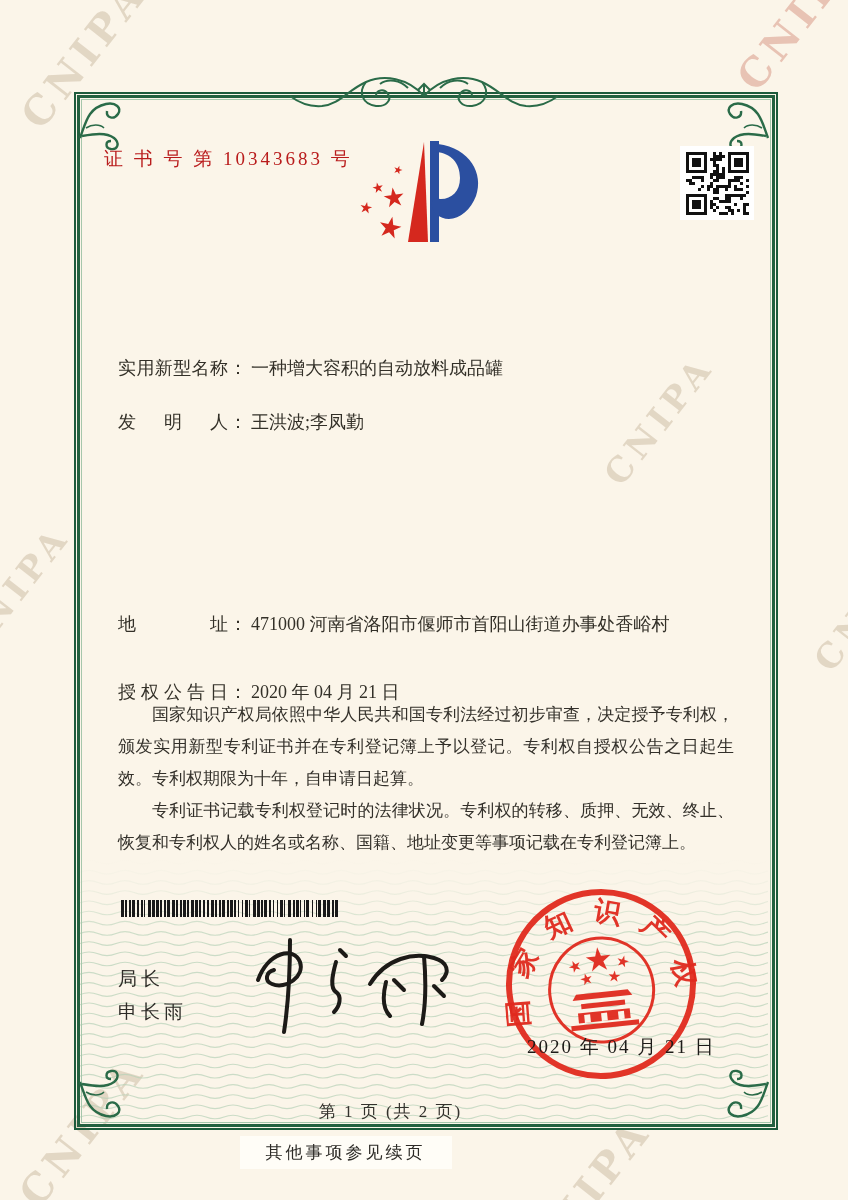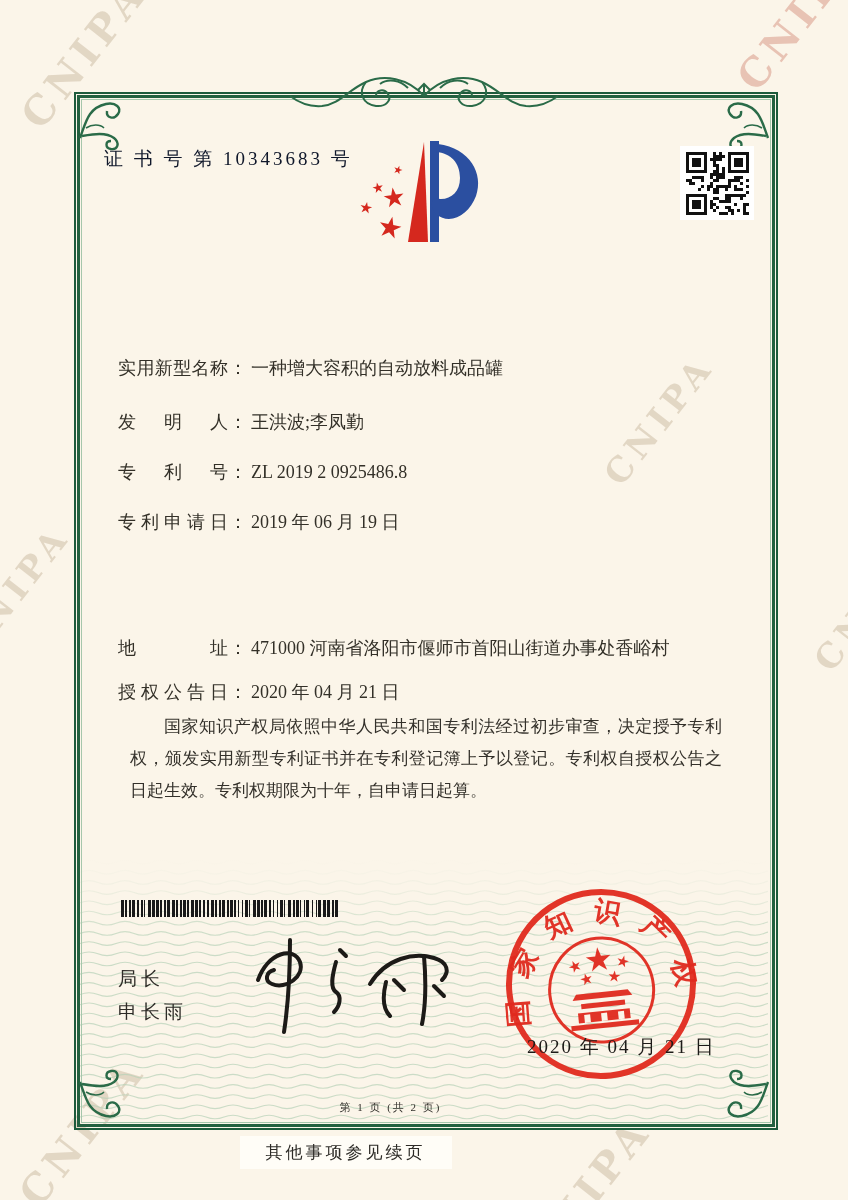--- a/index.html
+++ b/index.html
@@ -19,50 +19,50 @@
          border:2px solid #1d5a3b;}
   .frame-in{position:absolute;inset:1px;border:3px solid #23603f;}
   .frame-thin{position:absolute;inset:5px;border:1px solid #a6c6ab;}
 
   
   #waves-wrap{position:absolute;left:80px;top:858px;width:688px;height:264px;overflow:hidden;}
   #waves-fade{position:absolute;left:80px;top:858px;width:688px;height:80px;
               background:linear-gradient(180deg,#fbf5e9 0%,rgba(251,245,233,0) 100%);}
 
   
-  .cert-no{position:absolute;left:104px;top:146px;font-size:19px;letter-spacing:3px;color:#0f172a;}
+  .cert-no{position:absolute;left:104px;top:146px;font-size:19px;letter-spacing:3px;color:#b91c1c;}
   .logo{position:absolute;left:352px;top:136px;}
   .qr-box{position:absolute;left:680px;top:146px;width:74px;height:74px;background:#fff;
           display:flex;align-items:center;justify-content:center;}
   .title{position:absolute;left:0;top:250px;width:848px;text-align:center;
          font-size:41px;font-weight:bold;letter-spacing:12px;color:#262420;}
 
   
   .field{position:absolute;left:118px;font-size:18px;color:#333028;white-space:nowrap;}
   .field .lab{display:inline-block;width:110px;text-align:justify;text-align-last:justify;vertical-align:bottom;}
   .field .colon{margin:0 4px 0 1px;}
   .grant-no{position:absolute;left:455px;font-size:18px;color:#333028;white-space:nowrap;}
   .grant-no .lab{display:inline-block;width:96px;text-align:justify;text-align-last:justify;vertical-align:bottom;}
 
   
   .body-text{position:absolute;left:118px;top:699px;width:616px;font-size:17px;
              line-height:32px;text-align:justify;color:#33302a;}
-  .body-text p{margin:12px;text-indent:2em;}
+  .body-text p{margin:0;text-indent:2em;}
 
   
   #barcode{position:absolute;left:121px;top:900px;width:218px;height:17px;
            display:flex;align-items:stretch;background:transparent;}
   #barcode div{background:#191919;}
   .signer-title{position:absolute;left:118px;top:966px;font-size:19px;letter-spacing:4px;color:#2d2b27;}
   .signer-name{position:absolute;left:118px;top:999px;font-size:19px;letter-spacing:4px;color:#2d2b27;}
   .signature{position:absolute;left:228px;top:928px;}
   .seal{position:absolute;left:503px;top:886px;transform:rotate(-6deg);}
   .seal-date{position:absolute;left:527px;top:1034px;font-size:19px;color:#1d1b18;letter-spacing:2px;}
   .page-num{position:absolute;left:0;top:1100px;width:781px;text-align:center;
-            font-size:11px;color:#33312c;letter-spacing:2px;}
+            font-size:17px;color:#33312c;letter-spacing:2px;}
   .note-box{position:absolute;left:0;top:1136px;width:691px;text-align:center;}
   .note-box span{display:inline-block;background:#fffdf7;padding:5px 26px;font-size:17px;
                  letter-spacing:3px;color:#2d2b27;}
 
   .green-orn{position:absolute;pointer-events:none;}
 </style>
 </head>
 <body>
 
 <div id="page">
@@ -293,36 +293,31 @@
 
   
 
   
   <div class="field" style="top:356px;">
     <span class="lab">实用新型名称</span><span class="colon">：</span><span>一种增大容积的自动放料成品罐</span>
   </div>
   <div class="field" style="top:410px;">
     <span class="lab">发明人</span><span class="colon">：</span><span>王洪波;李凤勤</span>
   </div>
-  <div class="field" style="top:460px;">
-    <span class="lab">专利号</span><span class="colon">：</span><span>ZL 2019 2 0925486.8</span>
-  </div>
-  <div class="field" style="top:510px;">
-    <span class="lab">专利申请日</span><span class="colon">：</span><span>2019 年 06 月 19 日</span>
-  </div>
-  <div class="field" style="top:612px;margin-top:24px;">
+  <div class="field" style="top:612px;">
     <span class="lab">地址</span><span class="colon">：</span><span>471000 河南省洛阳市偃师市首阳山街道办事处香峪村</span>
   </div>
   <div class="field" style="top:680px;">
     <span class="lab">授权公告日</span><span class="colon">：</span><span>2020 年 04 月 21 日</span>
   </div>
 
   
   <div class="body-text">
     <p>国家知识产权局依照中华人民共和国专利法经过初步审查，决定授予专利权，颁发实用新型专利证书并在专利登记簿上予以登记。专利权自授权公告之日起生效。专利权期限为十年，自申请日起算。</p>
+    <p>专利证书记载专利权登记时的法律状况。专利权的转移、质押、无效、终止、恢复和专利权人的姓名或名称、国籍、地址变更等事项记载在专利登记簿上。</p>
   </div>
 
   
   <div id="barcode">
       <div style="width: 3px; margin-right: 1.2px;"></div>
       <div style="width: 1.5px; margin-right: 2.4px;"></div>
       <div style="width: 1.5px; margin-right: 1.2px;"></div>
       <div style="width: 3px; margin-right: 2.4px;"></div>
       <div style="width: 1.5px; margin-right: 2.4px;"></div>
       <div style="width: 1.5px; margin-right: 1.2px;"></div>

